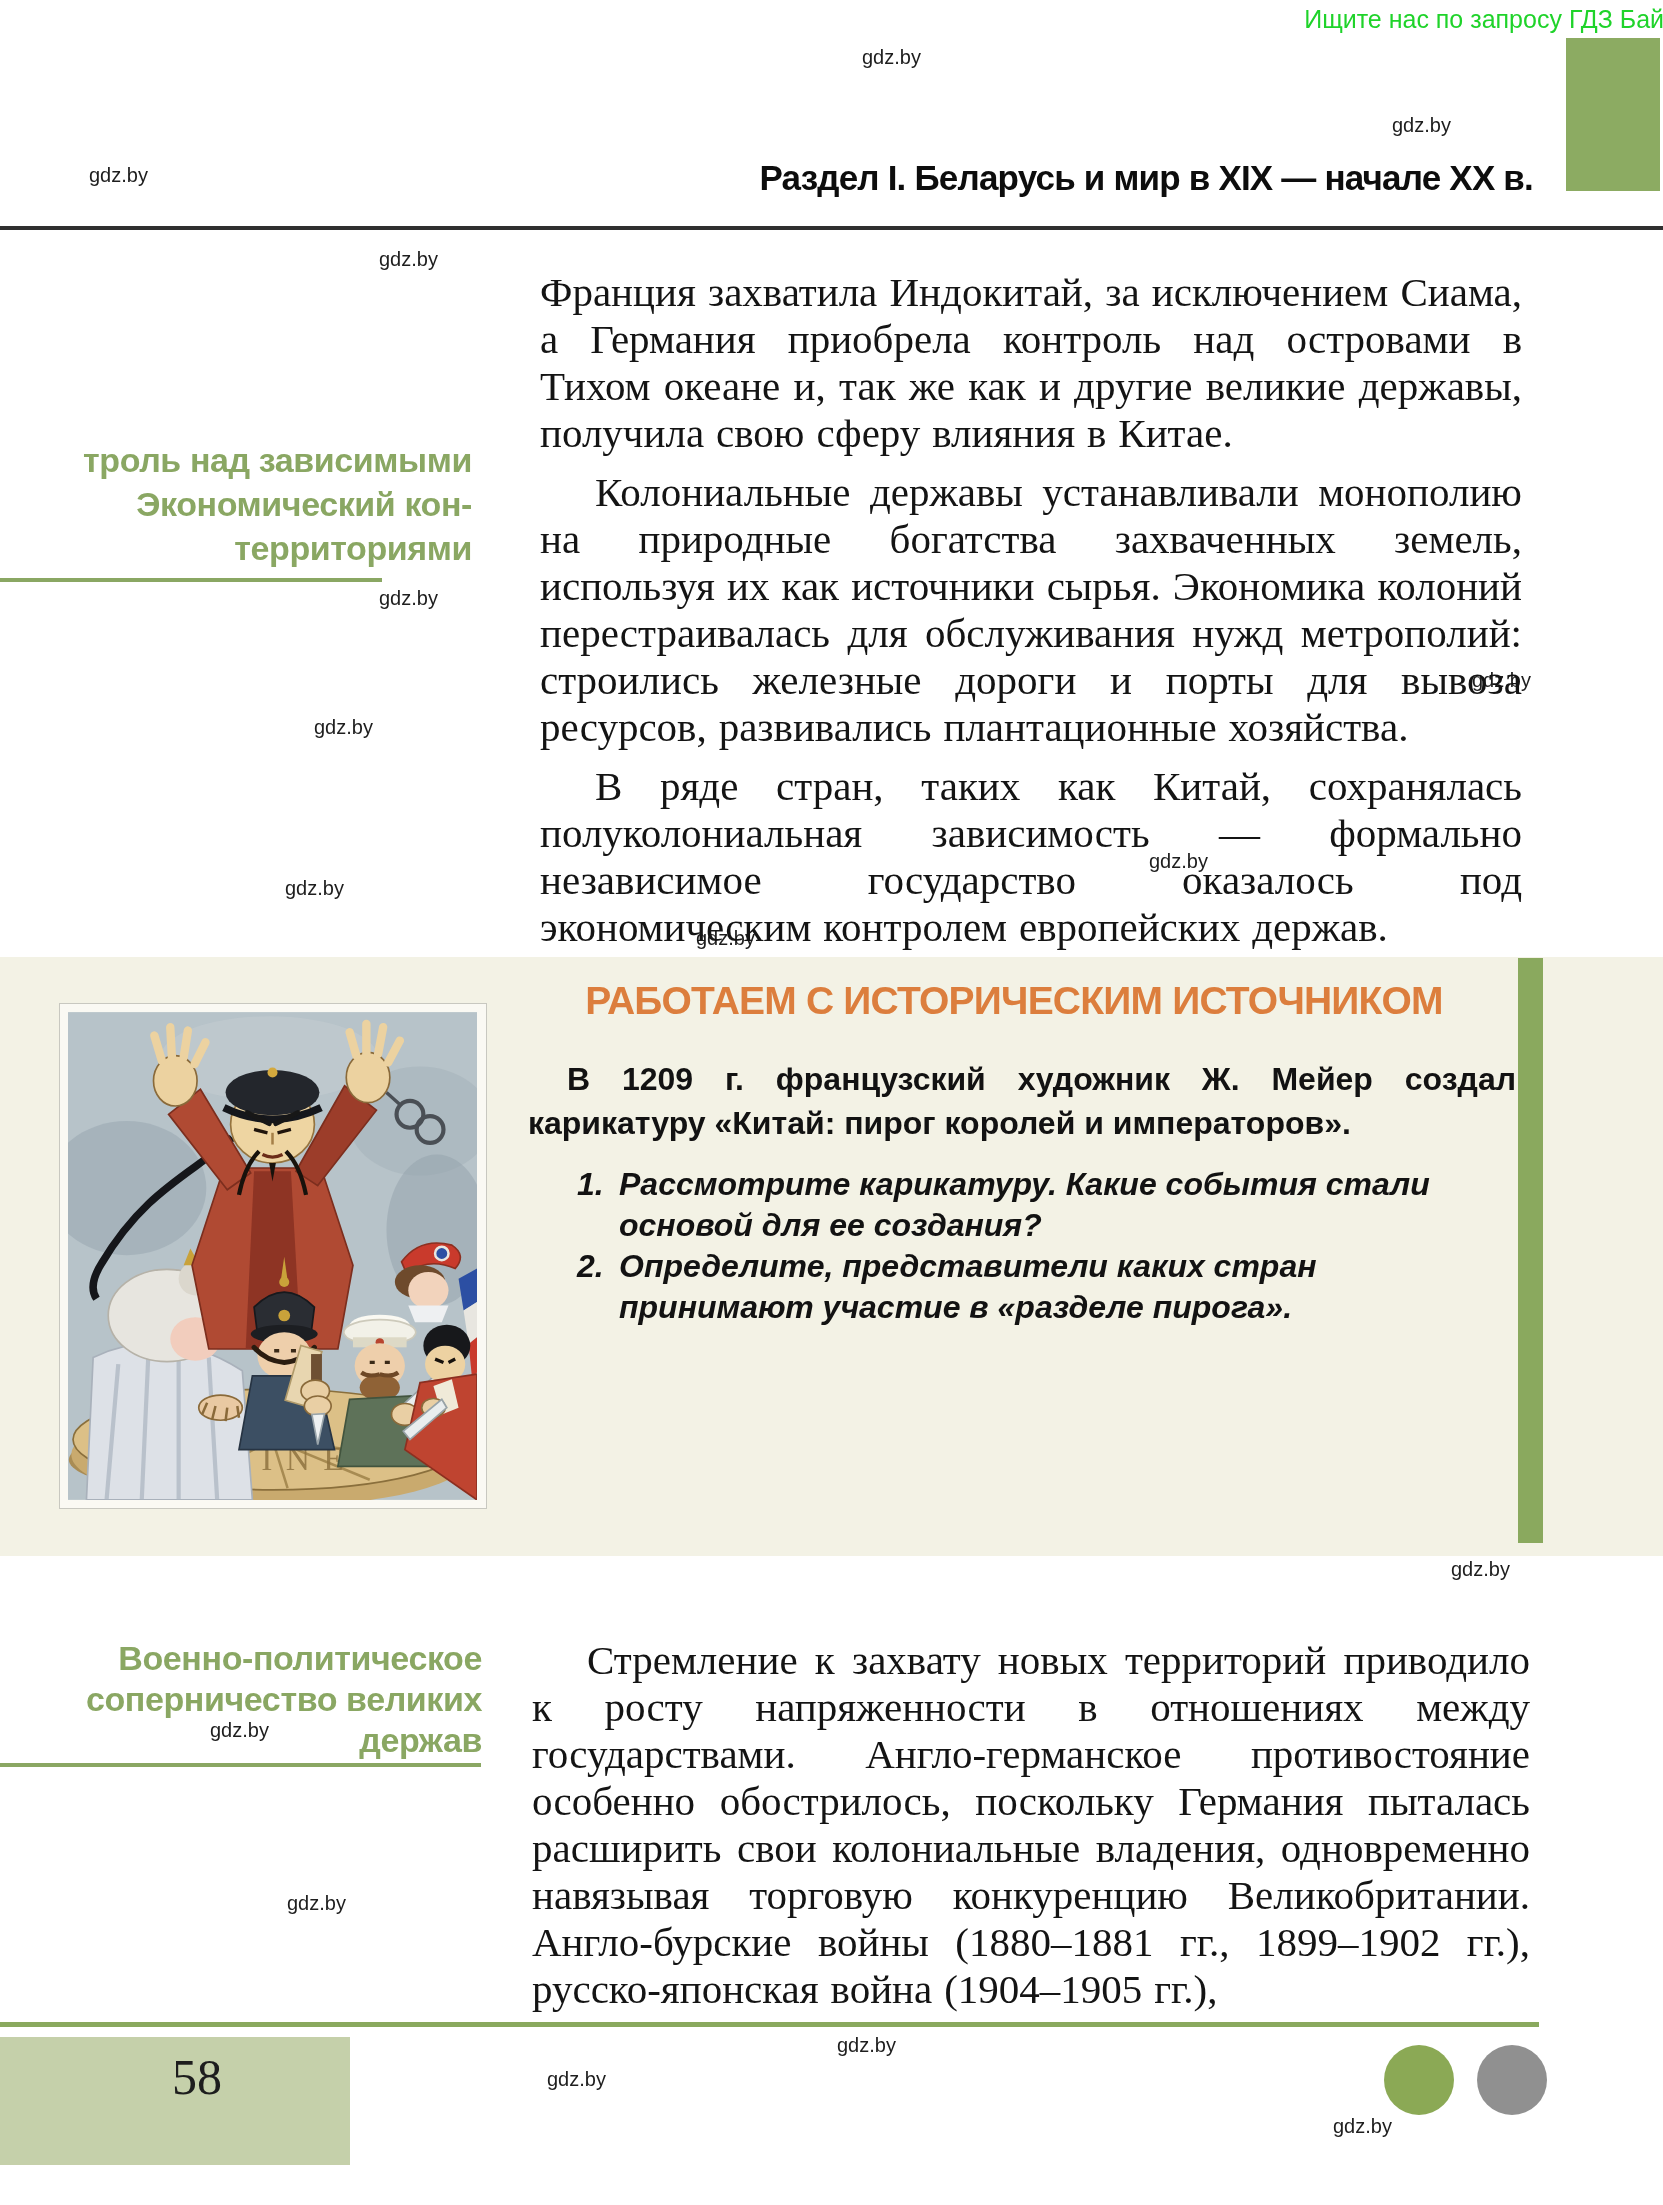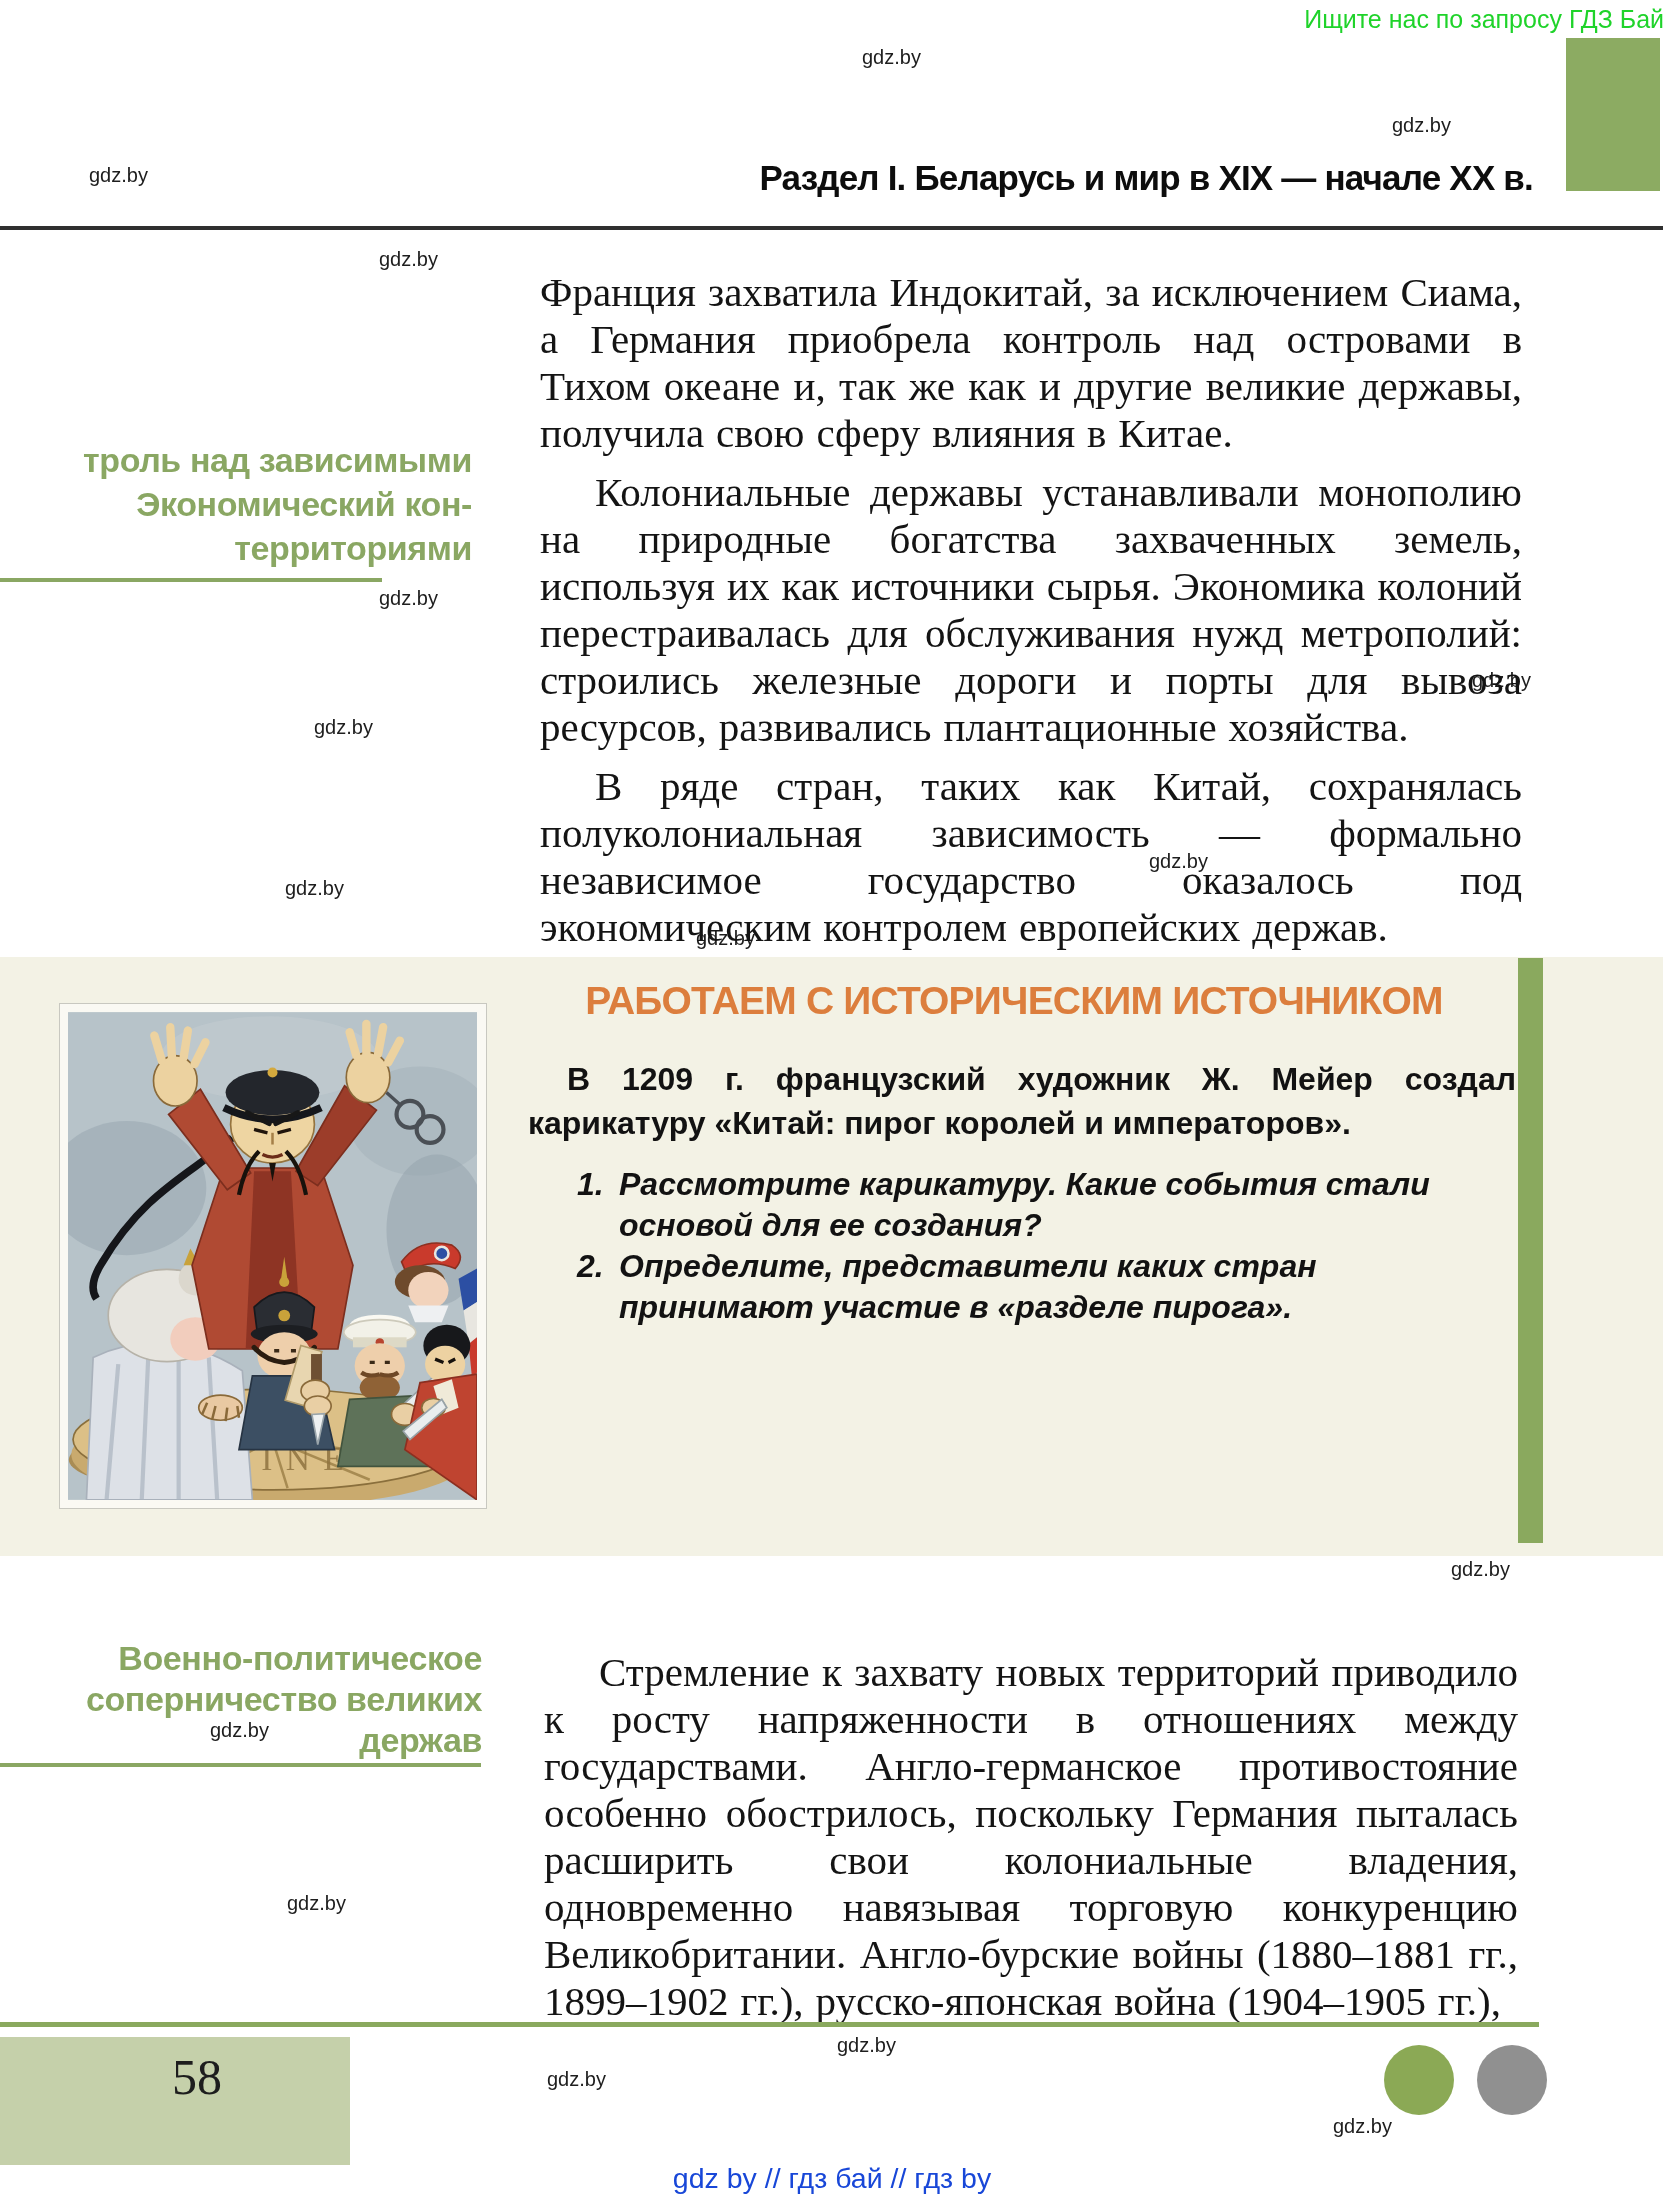--- a/index.html
+++ b/index.html
@@ -29,21 +29,21 @@
     font-family:"Liberation Serif",serif;font-size:41px;line-height:47px;
     color:#141414;text-align:justify;word-spacing:1.7px;
   }
   .bodycol p{margin:12px;text-indent:55px;}
   .bodycol p.noindent{text-indent:0;}
   .bodycol2{
     position:absolute;left:528px;top:1633px;width:1006px;
     font-family:"Liberation Serif",serif;font-size:41px;line-height:47px;
     color:#141414;text-align:justify;word-spacing:1.7px;
   }
-  .bodycol2 p{margin:16px;text-indent:55px;}
+  .bodycol2 p{margin:4px;text-indent:55px;}
   
   .margin-head{
     position:absolute;left:0;text-align:right;color:#8aa763;font-weight:bold;
     font-size:34px;line-height:44px;letter-spacing:-0.4px;
   }
   .mh1{top:438px;width:472px;}
   .mh2{top:1638px;width:482px;line-height:41px;}
   .green-underline{position:absolute;height:4.2px;background:#8aa763;}
   .gu1{left:0;top:578px;width:382px;}
   .gu2{left:0;top:1763px;width:481px;}
@@ -264,16 +264,15 @@
 
   <div class="bodycol2">
     <p>Стремление к захвату новых территорий приводило к росту напряженности в отношениях между государствами. Англо-германское противостояние особенно обострилось, поскольку Германия пыталась расширить свои колониальные владения, одновременно навязывая торговую конкуренцию Великобритании. Англо-бурские войны (1880–1881 гг., 1899–1902 гг.), русско-японская война (1904–1905 гг.),</p>
   </div>
 
   <div class="footer-rule"></div>
   <div class="page-box"></div>
   <div class="page-num">58</div>
   <div class="dot dot-green"></div>
   <div class="dot dot-gray"></div>
-  <div class="footer-links">gdz by  //  гдз бай  //  гдз by</div>
 
 </div>
 
 
 </body></html>

